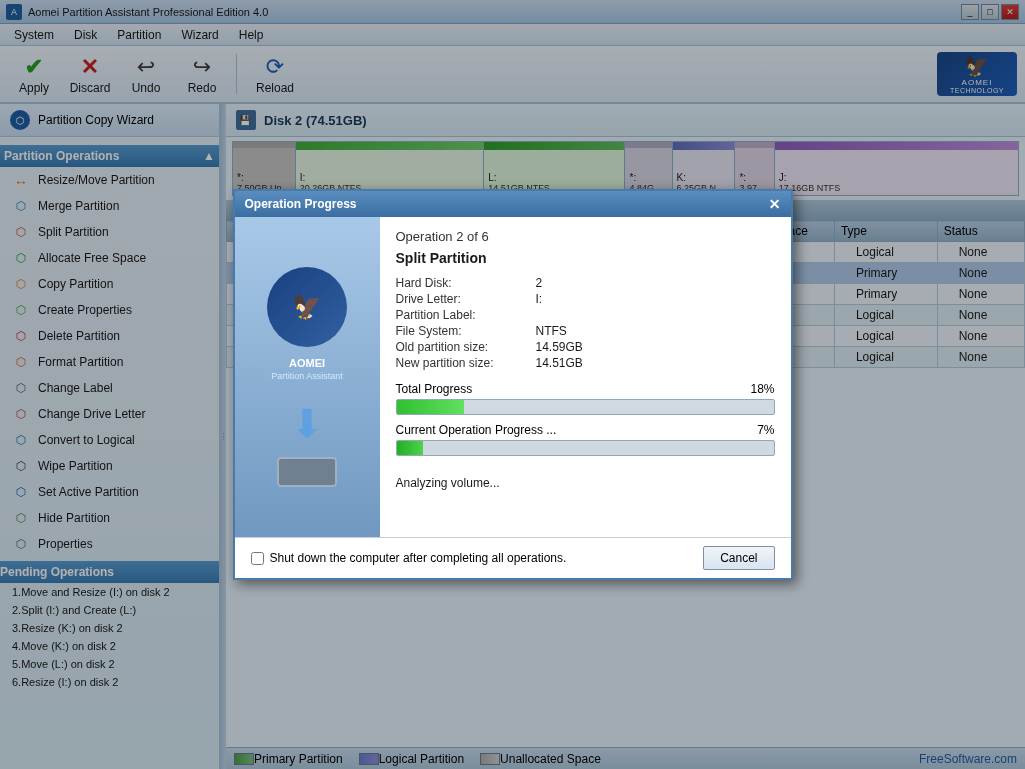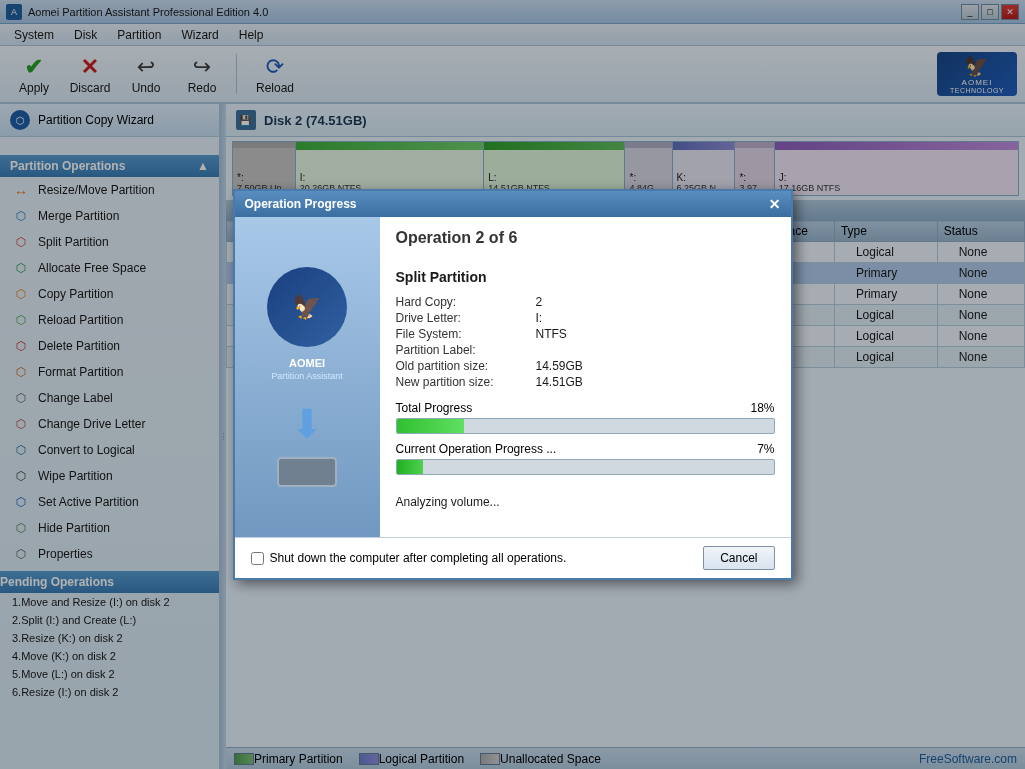--- a/index.html
+++ b/index.html
@@ -74,23 +74,23 @@
       padding-bottom: 10px;
     }
     .sidebar-wizard-item {
       display: flex; align-items: center; padding: 6px 10px; cursor: pointer;
       background: linear-gradient(to bottom, #e0f0ff, #c8e0f4);
       border-bottom: 1px solid #b0cce0;
     }
     .sidebar-wizard-icon { width: 20px; height: 20px; margin-right: 8px; background: #4488cc; border-radius: 50%; display: flex; align-items: center; justify-content: center; color: white; font-size: 10px; flex-shrink: 0; }
     .sidebar-section-header {
       background: linear-gradient(to bottom, #5a9ed4, #3a7eb8);
-      color: white; padding: 4px 10px; font-weight: bold; font-size: 12px;
+      color: white; padding: 4px 4px; font-weight: bold; font-size: 12px;
       display: flex; align-items: center; justify-content: space-between;
-      cursor: pointer; margin-top: 18px;
+      cursor: pointer; margin-top: 8px;
     }
     .sidebar-ops-item {
       display: flex; align-items: center; padding: 4px 8px 4px 12px;
       cursor: pointer; color: #1a1a1a;
     }
     .sidebar-ops-icon { width: 18px; height: 18px; margin-right: 8px; flex-shrink: 0; border-radius: 2px; display: flex; align-items: center; justify-content: center; font-size: 12px; }
     .pending-section { margin-top: 4px; }
     .pending-header {
       background: linear-gradient(to bottom, #5a9ed4, #3a7eb8);
       color: white; padding: 4px 0; font-weight: bold; font-size: 12px;
@@ -177,21 +177,21 @@
     .modal-body { display: flex; min-height: 320px; }
     .modal-left {
       width: 145px; background: linear-gradient(to bottom, #a8c8e8, #7098c0);
       display: flex; flex-direction: column; align-items: center; justify-content: center;
       padding: 10px;
     }
     .aomei-logo-modal { width: 80px; height: 80px; background: linear-gradient(135deg, #1a4080, #3060a0); border-radius: 50%; display: flex; align-items: center; justify-content: center; color: white; font-size: 24px; margin-bottom: 10px; }
     .modal-logo-text { color: white; font-size: 11px; font-weight: bold; text-align: center; }
     .modal-logo-sub { color: #d0e8ff; font-size: 9px; text-align: center; margin-top: 2px; }
     .modal-right { flex: 1; padding: 12px 16px; }
-    .modal-op-label { font-size: 16px; color: #333; margin-bottom: 22px; font-weight: bold; }
+    .modal-op-label { font-size: 13px; color: #333; margin-bottom: 6px; }
     .modal-op-title { font-size: 14px; font-weight: bold; color: #1a1a1a; margin-bottom: 10px; }
     .modal-detail-row { display: flex; margin: 2px 0; font-size: 12px; }
     .modal-detail-key { width: 140px; color: #333; }
     .modal-detail-val { color: #1a1a1a; font-weight: 500; }
     .progress-section { margin-top: 12px; }
     .progress-label { display: flex; justify-content: space-between; margin-bottom: 3px; font-size: 12px; }
     .progress-bar-bg { height: 16px; background: #d0d8e0; border: 1px solid #90a8b8; border-radius: 2px; overflow: hidden; margin-bottom: 8px; }
     .progress-bar-fill { height: 100%; background: linear-gradient(to right, #30c030, #60e060); }
     .progress-bar-fill-small { background: linear-gradient(to right, #20b020, #50d050); }
     .status-text { font-size: 12px; color: #1a1a1a; margin-top: 20px; }
@@ -294,21 +294,21 @@
       <div class="sidebar-ops-item">
         <div class="sidebar-ops-icon" style="color: #20a040;">⬡</div>
         <span>Allocate Free Space</span>
       </div>
       <div class="sidebar-ops-item">
         <div class="sidebar-ops-icon" style="color: #e08020;">⬡</div>
         <span>Copy Partition</span>
       </div>
       <div class="sidebar-ops-item">
         <div class="sidebar-ops-icon" style="color: #40a840;">⬡</div>
-        <span>Reload Partition</span>
+        <span>Create Properties</span>
       </div>
       <div class="sidebar-ops-item">
         <div class="sidebar-ops-icon" style="color: #c03030;">⬡</div>
         <span>Delete Partition</span>
       </div>
       <div class="sidebar-ops-item">
         <div class="sidebar-ops-icon" style="color: #d06020;">⬡</div>
         <span>Format Partition</span>
       </div>
       <div class="sidebar-ops-item">
@@ -527,34 +527,34 @@
         <div style="margin-top: 20px; font-size: 40px; color: #60a0e0;">⬇</div>
 
         <div style="margin-top: 10px; width: 60px; height: 30px; background: #708090; border-radius: 4px; border: 2px solid #a0b0c0;"></div>
       </div>
 
       <div class="modal-right">
         <div class="modal-op-label">Operation 2 of 6</div>
         <div class="modal-op-title">Split Partition</div>
 
         <div class="modal-detail-row">
-          <span class="modal-detail-key">Hard Copy:</span>
+          <span class="modal-detail-key">Hard Disk:</span>
           <span class="modal-detail-val">2</span>
         </div>
         <div class="modal-detail-row">
           <span class="modal-detail-key">Drive Letter:</span>
           <span class="modal-detail-val">I:</span>
         </div>
         <div class="modal-detail-row">
+          <span class="modal-detail-key">Partition Label:</span>
+          <span class="modal-detail-val"></span>
+        </div>
+        <div class="modal-detail-row">
           <span class="modal-detail-key">File System:</span>
           <span class="modal-detail-val">NTFS</span>
-        </div>
-        <div class="modal-detail-row">
-          <span class="modal-detail-key">Partition Label:</span>
-          <span class="modal-detail-val"></span>
         </div>
         <div class="modal-detail-row">
           <span class="modal-detail-key">Old partition size:</span>
           <span class="modal-detail-val">14.59GB</span>
         </div>
         <div class="modal-detail-row">
           <span class="modal-detail-key">New partition size:</span>
           <span class="modal-detail-val">14.51GB</span>
         </div>
 

